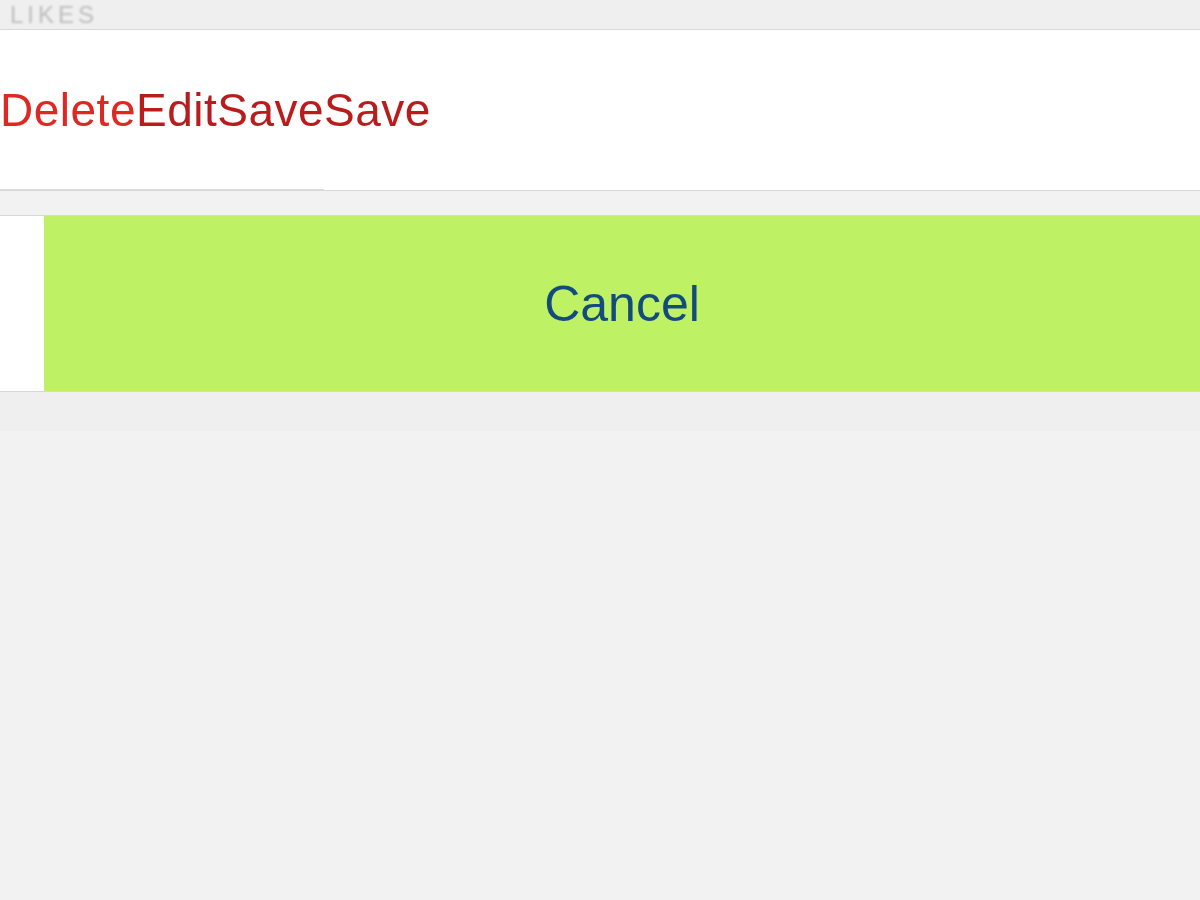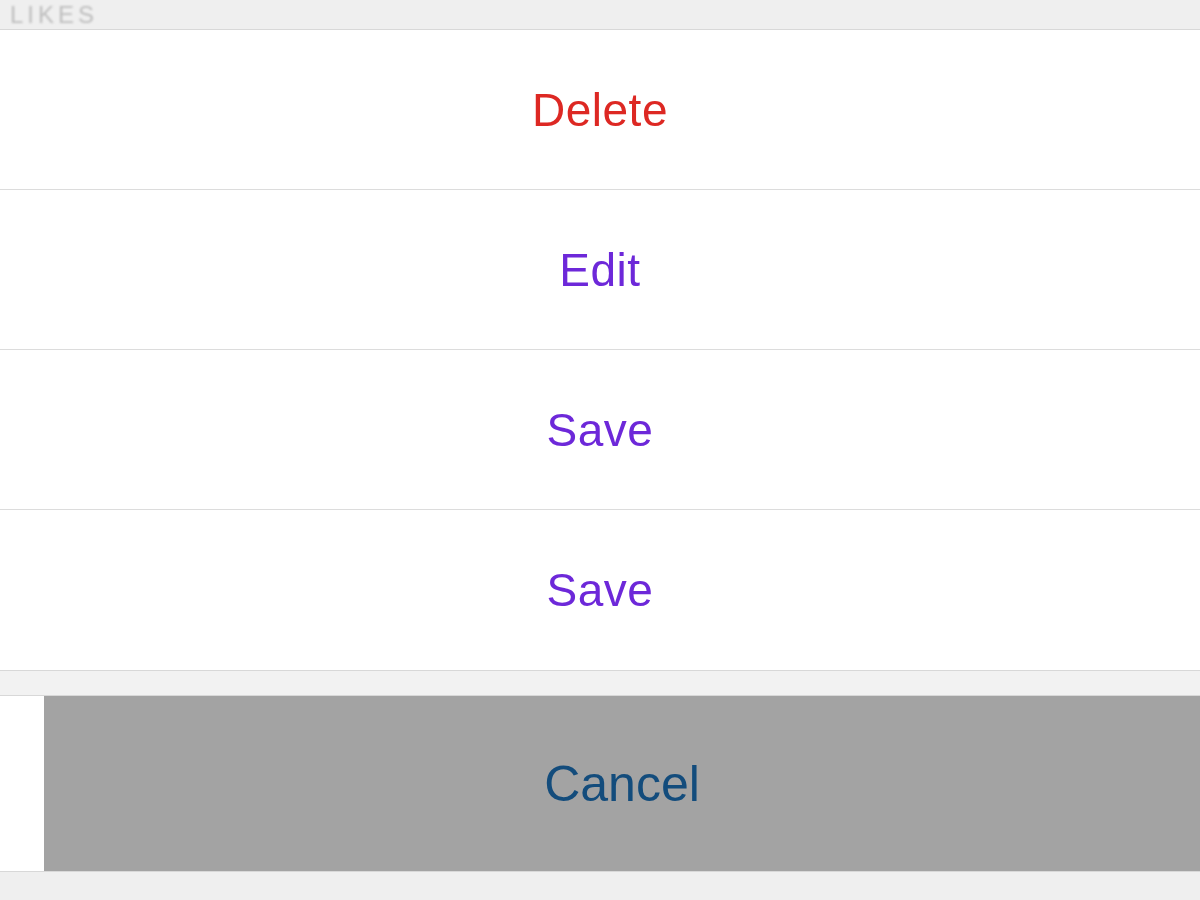--- a/index.html
+++ b/index.html
@@ -30,21 +30,21 @@
     .header-text {
       color: #bdbdbd;
       font-size: 24px;
       letter-spacing: 4px;
       font-weight: 400;
       filter: blur(1px);
     }
     .action-group {
       background: #ffffff;
       display: flex;
-      flex-direction: column;
+      flex-direction: row;
     }
     .action-item {
       height: 160px;
       display: flex;
       align-items: center;
       justify-content: center;
       border-bottom: 1px solid #dcdcdc;
       background: #ffffff;
       cursor: pointer;
     }
@@ -53,37 +53,37 @@
     }
     .action-label {
       font-size: 46px;
       font-weight: 500;
       letter-spacing: 0.5px;
     }
     .destructive {
       color: #dd2823;
     }
     .normal {
-      color: #6d28d9;
+      color: #b91c1c;
     }
     .gap {
       height: 26px;
       background: #f2f2f2;
       border-top: 1px solid #d8d8d8;
       border-bottom: 1px solid #d8d8d8;
     }
     .cancel-group {
       background: #ffffff;
     }
     .cancel-item {
       height: 175px;
       display: flex;
       align-items: center;
       justify-content: center;
-      background: #a3a3a3;
+      background: #bef264;
       cursor: pointer;
       margin-left: 44px;
     }
     .cancel-label {
       font-size: 50px;
       font-weight: 500;
       color: #134c7c;
     }
     .footer-gap {
       height: 40px;

